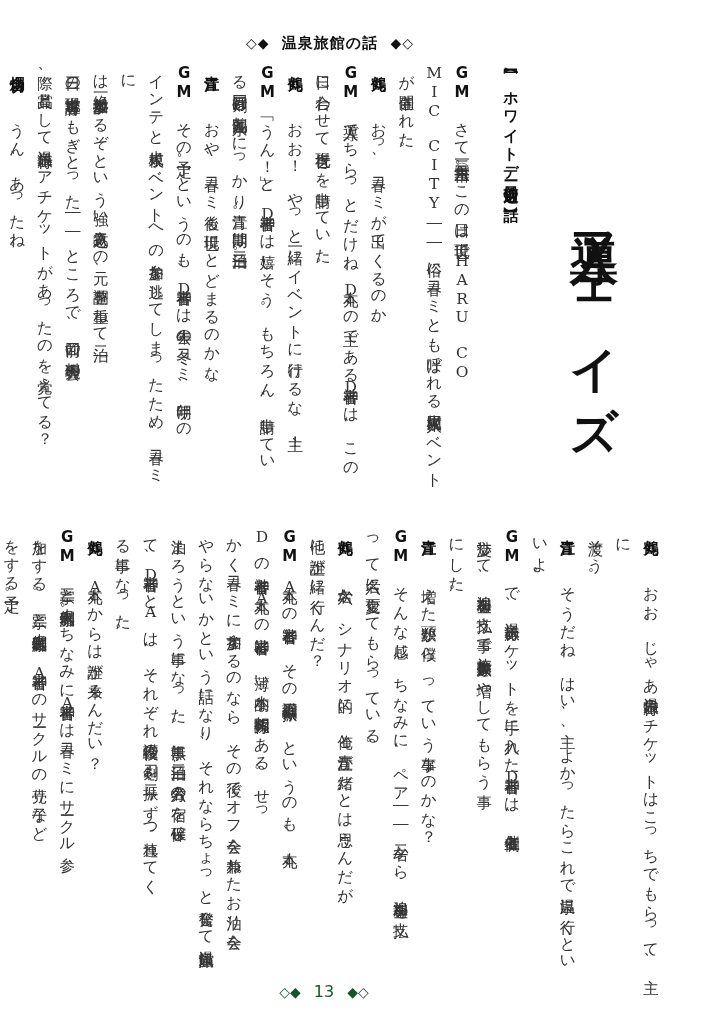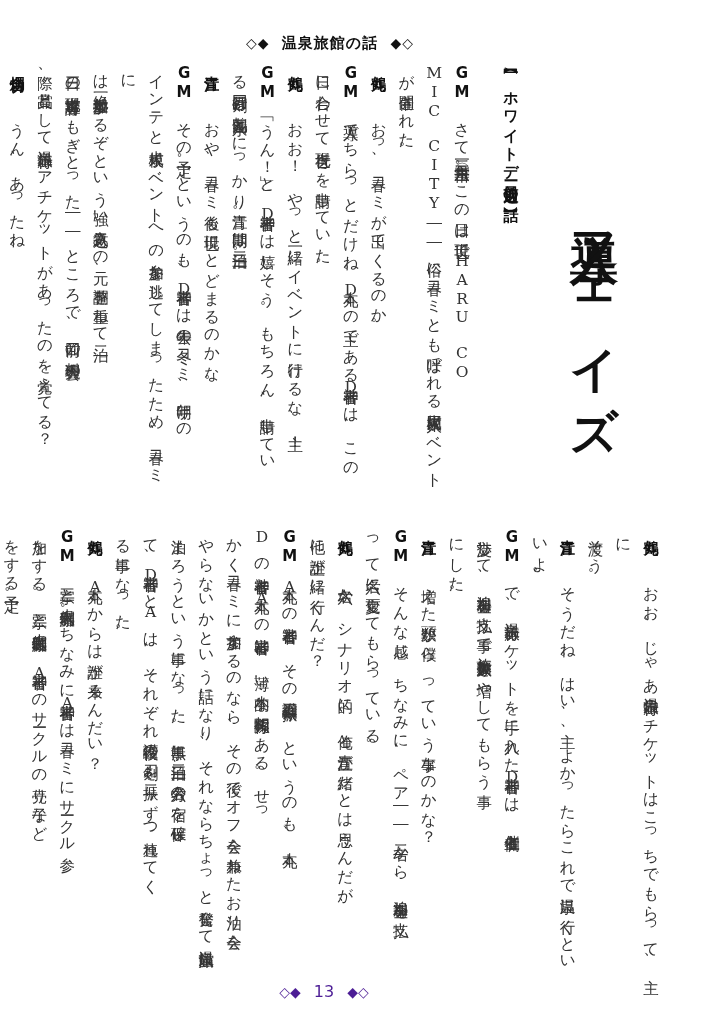--- a/index.html
+++ b/index.html
@@ -8,21 +8,21 @@
       font-family: "DejaVu Serif", "Liberation Serif", serif; color: #222;
     }
     .running-header {
       position: absolute; top: 34px; left: 0; width: 660px; text-align: center;
       font-family: "DejaVu Sans", sans-serif; font-weight: bold; font-size: 15px; color: #111;
       letter-spacing: 1px;
     }
     .running-header .deco { font-size: 14px; margin: 0 6px; }
     .page-number {
       position: absolute; top: 982px; left: 0; width: 648px; text-align: center;
-      font-family: "DejaVu Sans", sans-serif; font-size: 16px; color: #4c1d95;
+      font-family: "DejaVu Sans", sans-serif; font-size: 16px; color: #14532d;
     }
     .page-number .deco { font-size: 14px; margin: 0 8px; }
 
     .block {
       position: absolute;
       writing-mode: vertical-rl;
       text-orientation: upright;
       font-size: 15.5px;
       line-height: 27.8px;
       letter-spacing: 0.9px;

